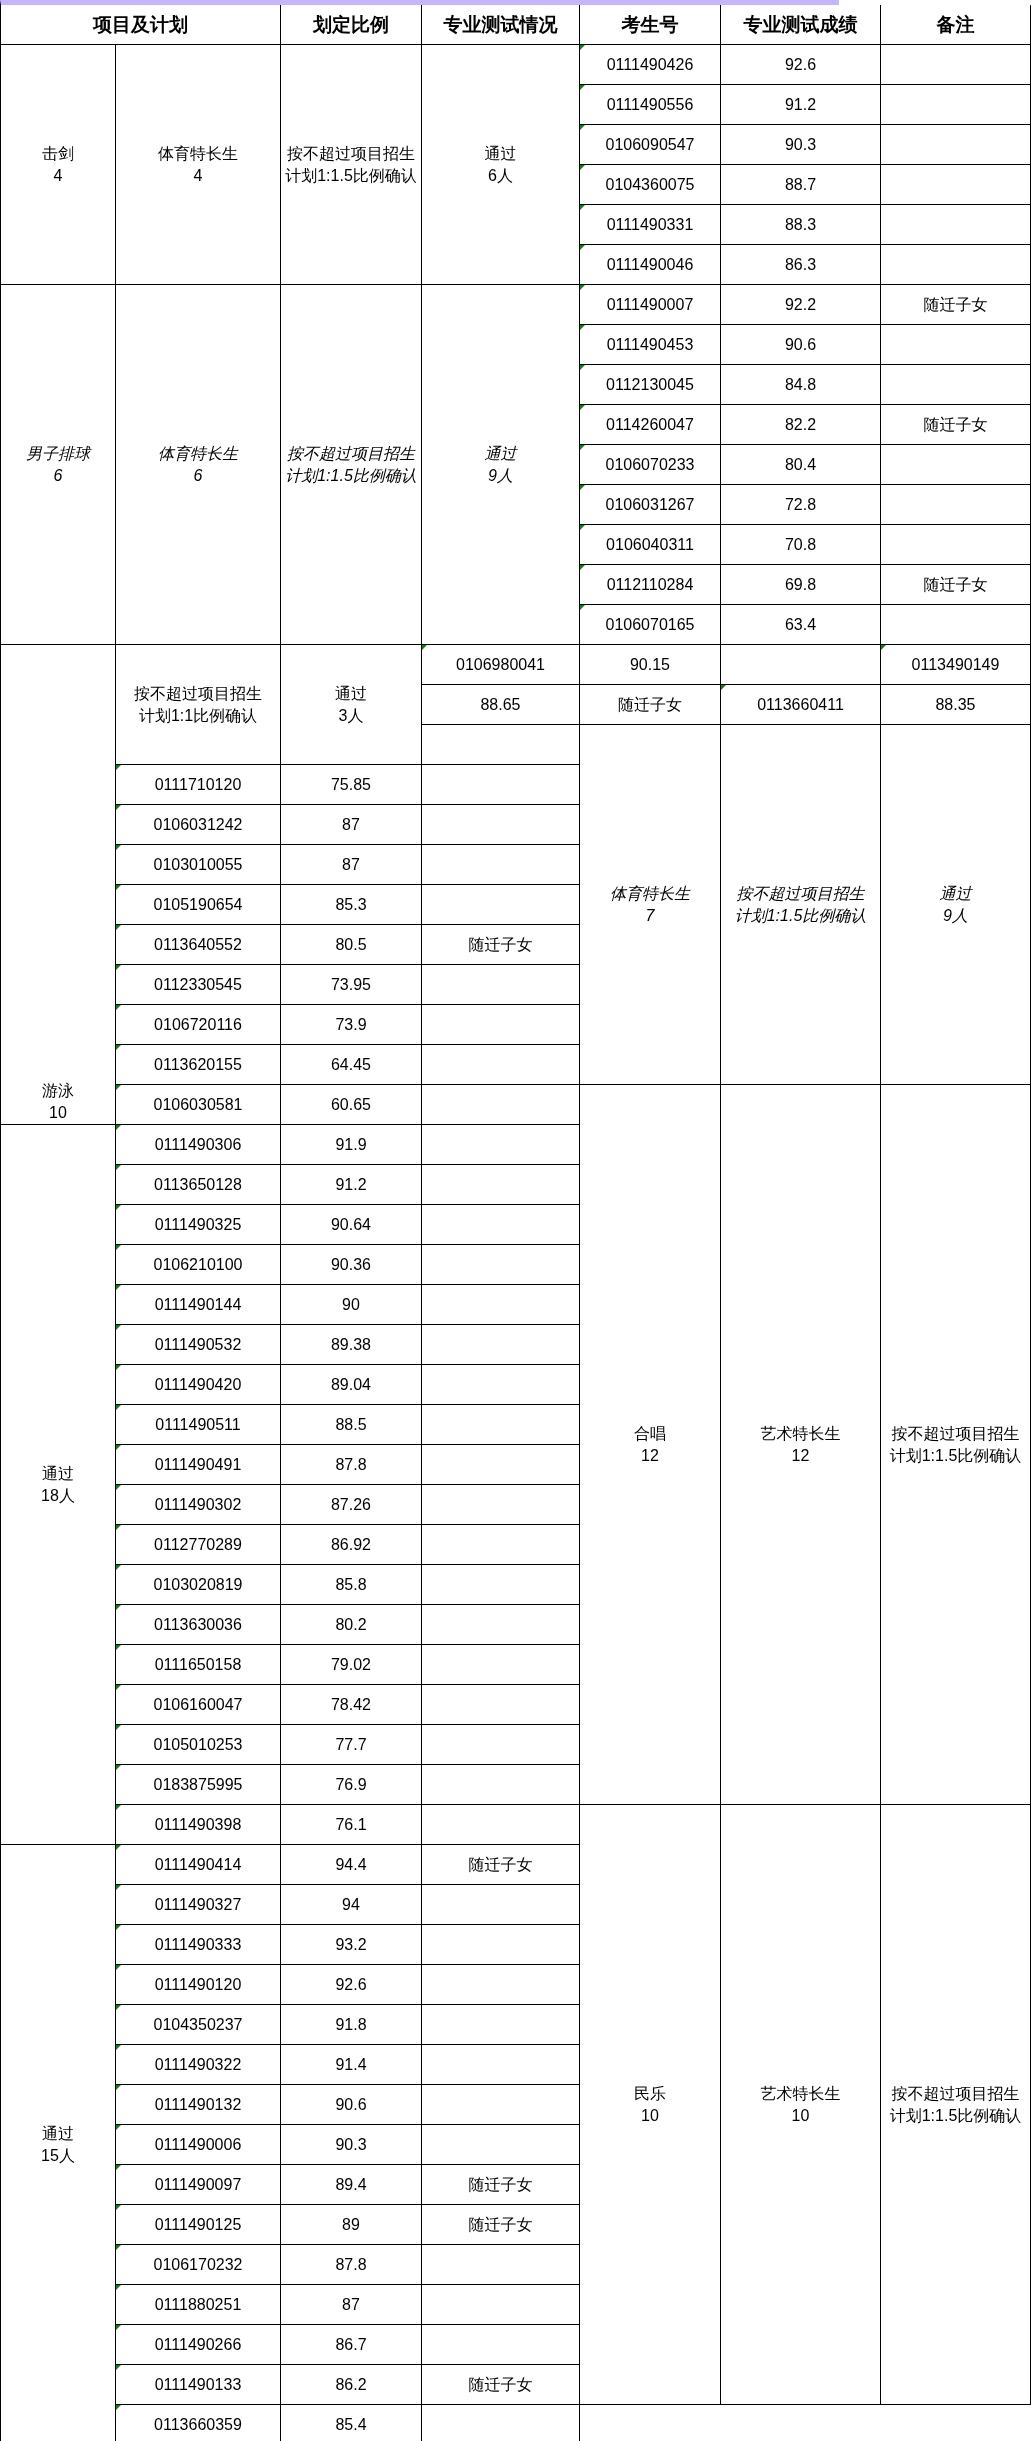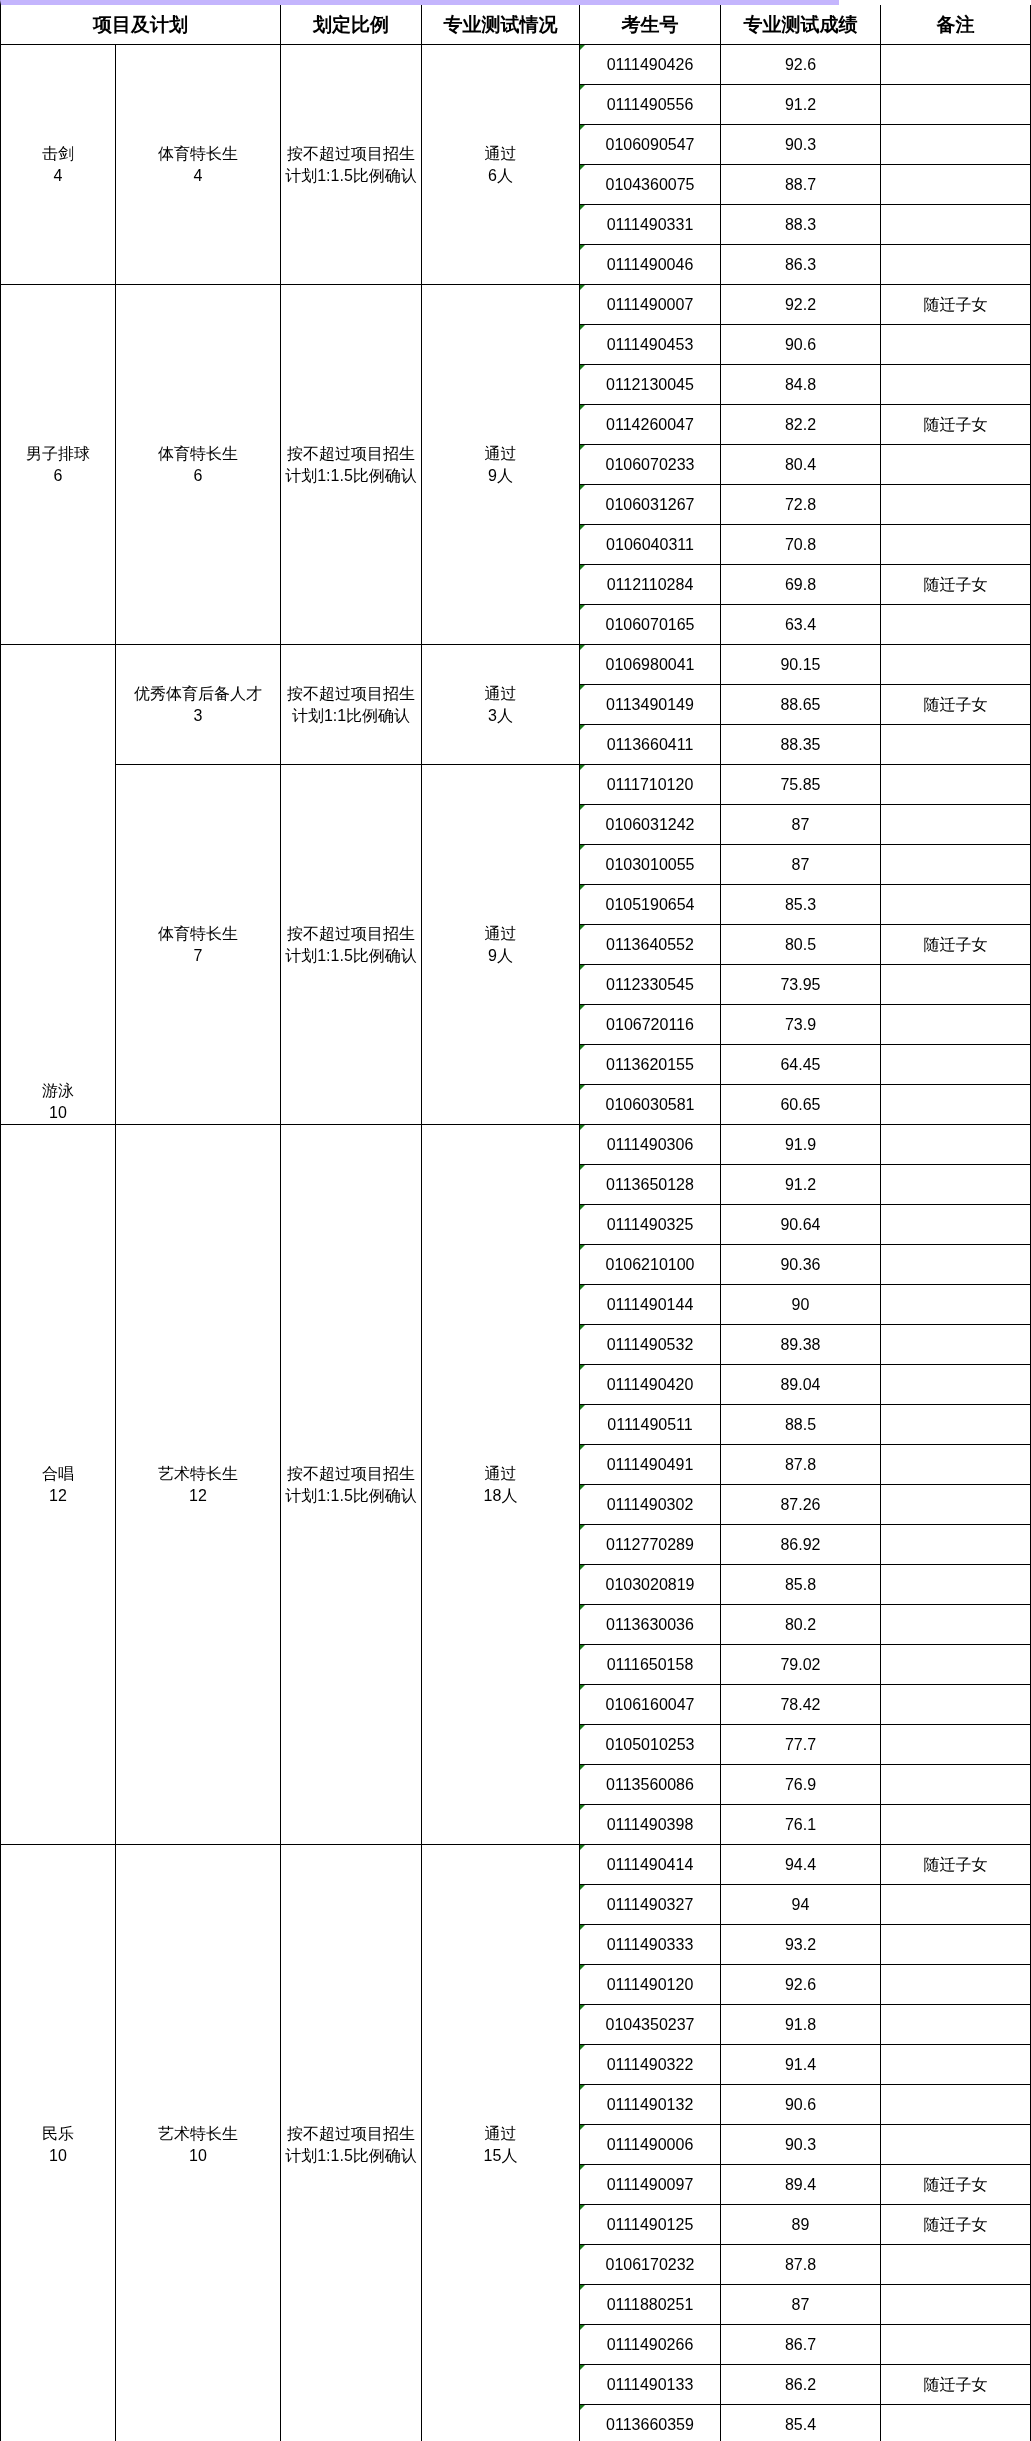--- a/index.html
+++ b/index.html
@@ -27,21 +27,21 @@
       font-size: 16px;
       line-height: 22px;
       white-space: nowrap;
       overflow: hidden;
       position: relative;
     }
     .h { font-size: 19px; font-weight: bold; }
     .s2 { grid-column: span 2; }
     .r3 { grid-row: span 3; }
     .r6 { grid-row: span 6; }
-    .r9 { grid-row: span 9; }
+    .r9 { grid-row: span 9; font-style: italic; }
     .r12 { grid-row: span 12; justify-content: flex-end; }
     .r15 { grid-row: span 15; }
     .r18 { grid-row: span 18; }
     .ln { display: block; }
     .marker {
       position: absolute; left: 0; top: 0; width: 0; height: 0;
       border-top: 5px solid #1b7a1b;
       border-right: 5px solid transparent;
     }
   </style>
@@ -180,24 +180,20 @@
     </div>
   <div class="c">63.4</div>
   <div class="c"></div>
 
   <div class="c r12">
     <span class="ln">游泳</span>
     <span class="ln">10</span>
   </div>
 
   <div class="c r3">
-    <span class="ln">优秀体育后备人才</span>
-    <span class="ln">3</span>
-  </div>
-  <div class="c r3">
     <span class="ln">按不超过项目招生</span>
     <span class="ln">计划1:1比例确认</span>
   </div>
   <div class="c r3">
     <span class="ln">通过</span>
     <span class="ln">3人</span>
   </div>
   <div class="c">
       <span class="marker"></span>
       <span>0106980041</span>
@@ -391,21 +387,21 @@
   <div class="c">78.42</div>
   <div class="c"></div>
   <div class="c">
       <span class="marker"></span>
       <span>0105010253</span>
     </div>
   <div class="c">77.7</div>
   <div class="c"></div>
   <div class="c">
       <span class="marker"></span>
-      <span>0113560086</span>
+      <span>0183875995</span>
     </div>
   <div class="c">76.9</div>
   <div class="c"></div>
   <div class="c">
       <span class="marker"></span>
       <span>0111490398</span>
     </div>
   <div class="c">76.1</div>
   <div class="c"></div>
 

